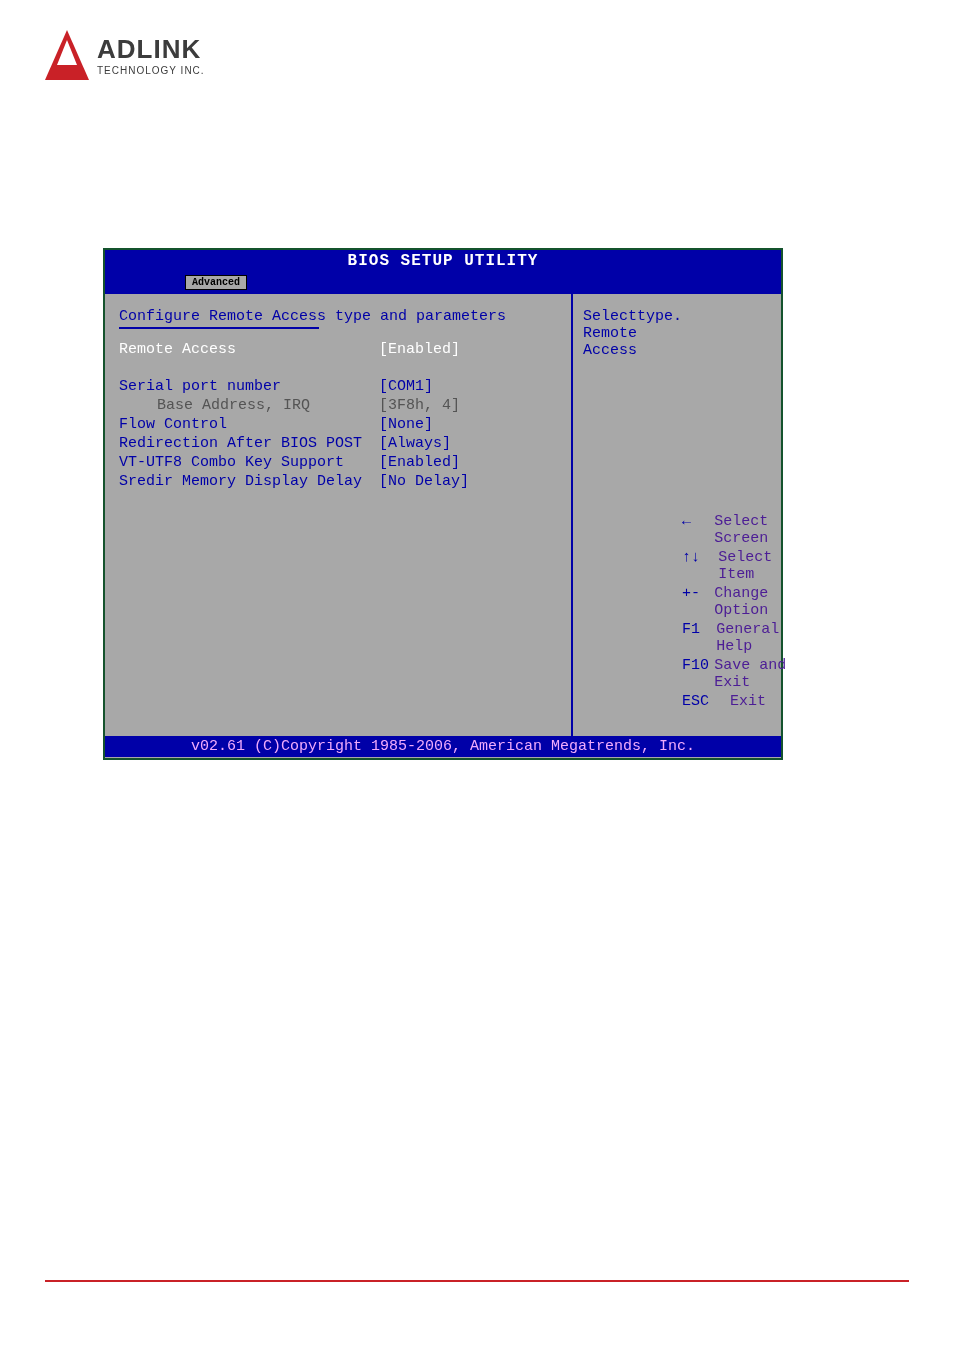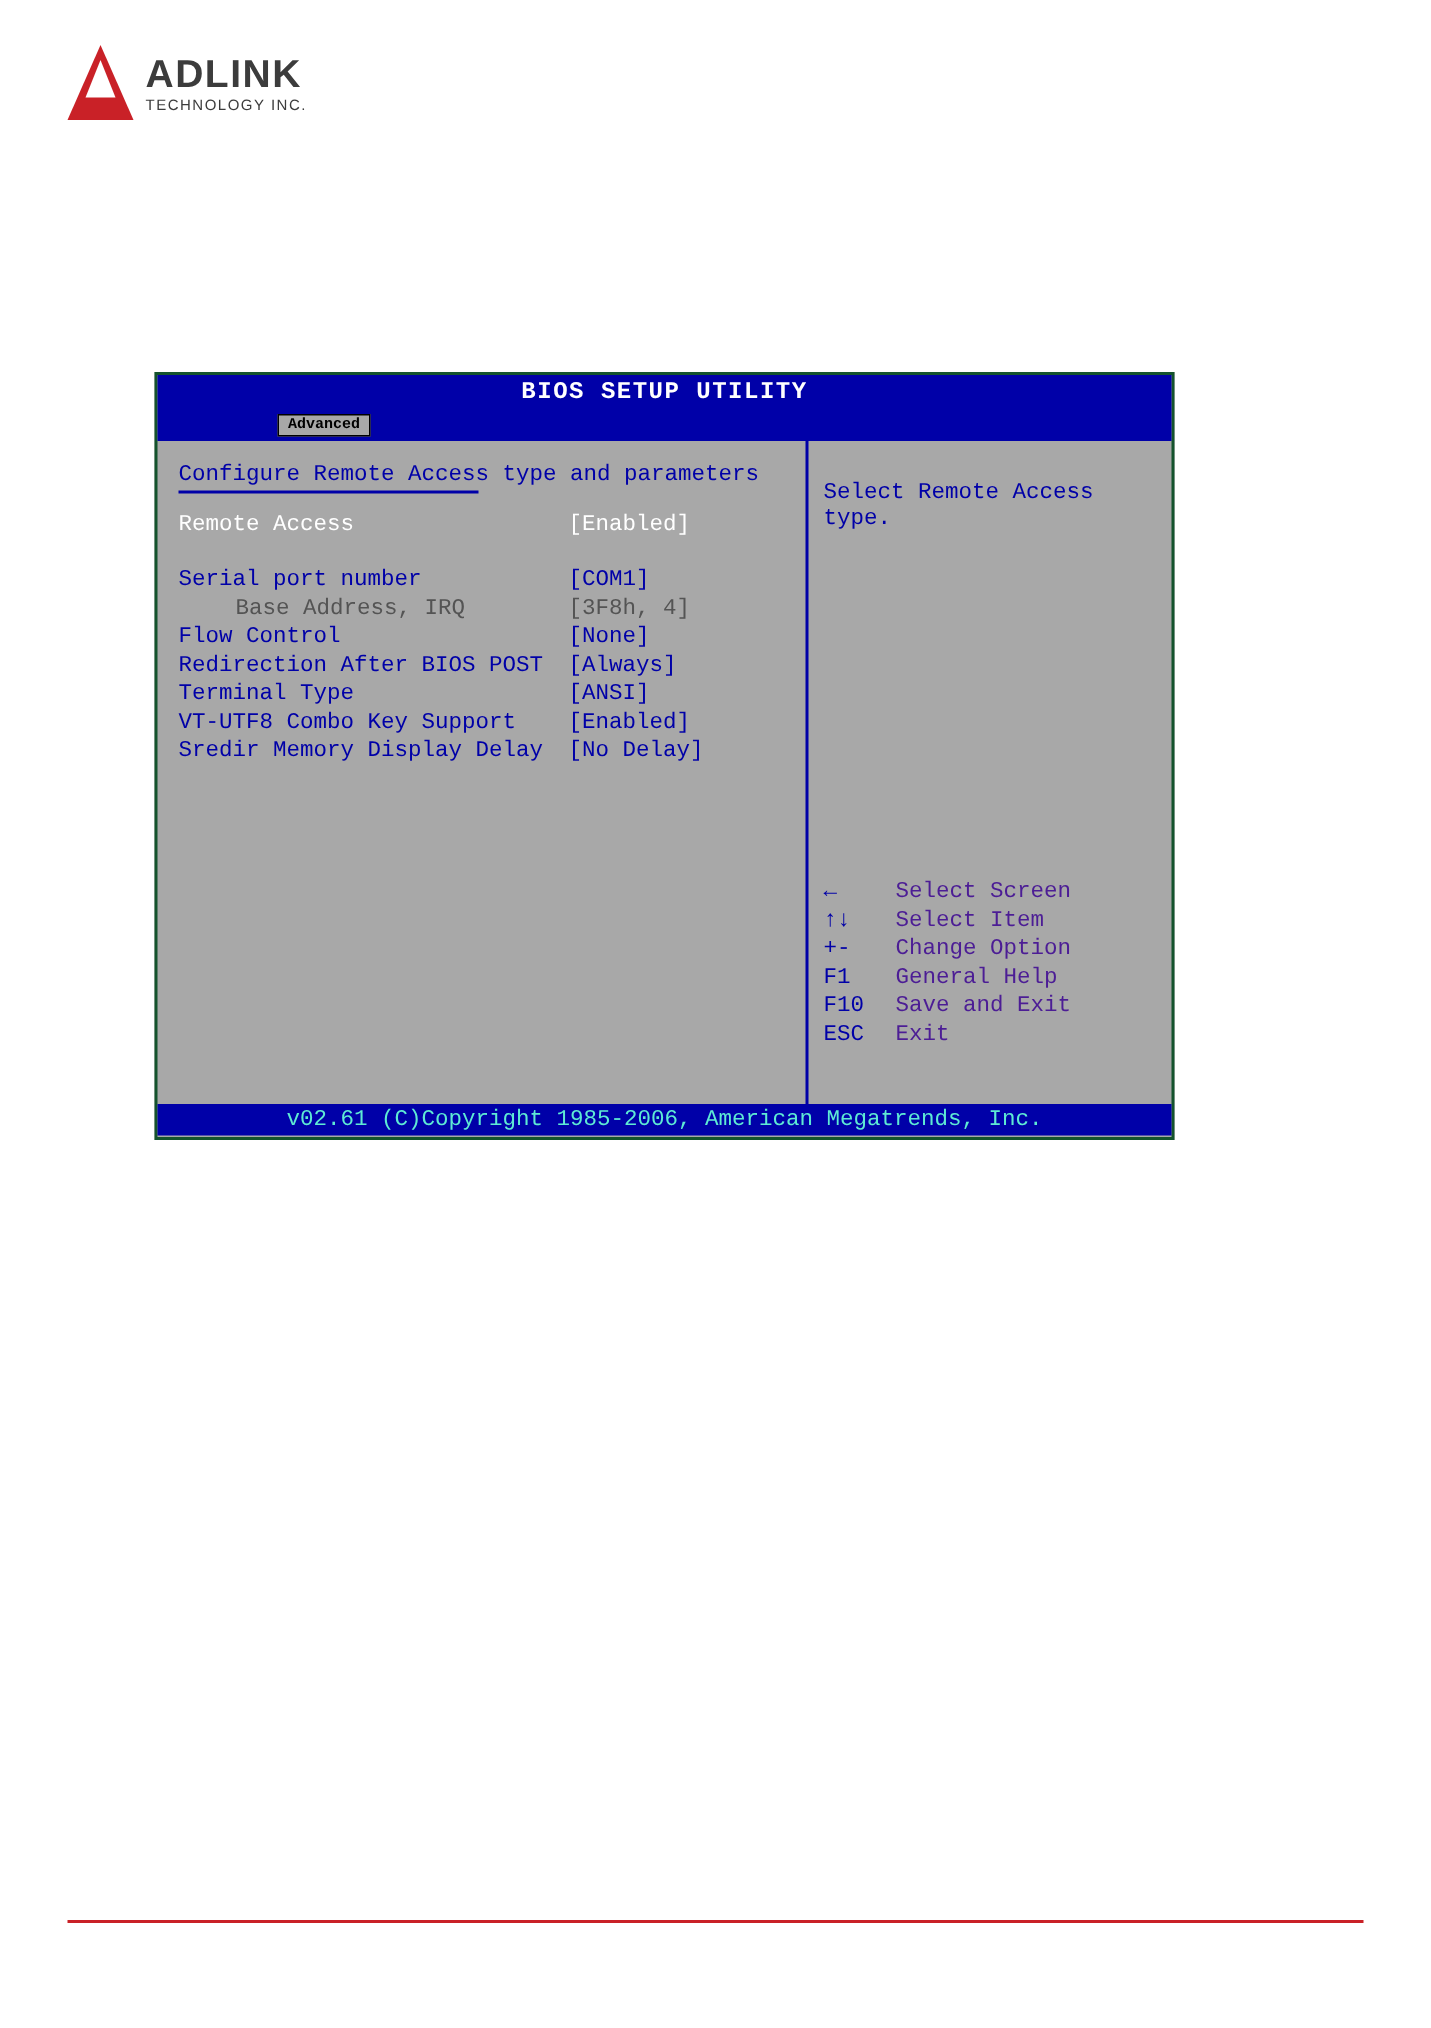--- a/index.html
+++ b/index.html
@@ -94,26 +94,26 @@
       height: calc(100% - 66px);
     }
     .bios-main-panel {
       flex: 1;
       padding: 14px 14px;
       border-right: 2px solid #0000a8;
       color: #0000a8;
       font-size: 15px;
     }
     .bios-side-panel {
-      width: 242px;
-      padding: 26px 10px;
-      color: #0000a8;
-      font-size: 15px;
-      display: flex;
-      flex-direction: column;
+      width: 208px;
+      padding: 14px 10px;
+      color: #0000a8;
+      font-size: 15px;
+      display: flex;
+      flex-direction: row;
     }
     .section-header {
       color: #0000a8;
       font-size: 15px;
       margin-bottom: 2px;
     }
     .divider {
       border-top: 2px solid #0000a8;
       width: 200px;
       margin-bottom: 12px;
@@ -154,21 +154,21 @@
     }
     .help-key {
       width: 48px;
       color: #0000a8;
     }
     .help-desc {
       color: #4c1d95;
     }
     .bios-footer {
       background: #0000a8;
-      color: #5eead4;
+      color: #f0abfc;
       text-align: center;
       padding: 2px 0;
       font-size: 15px;
     }
     .page-footer-line {
       position: absolute;
       bottom: 70px;
       left: 45px;
       right: 45px;
       height: 2px;
@@ -220,24 +220,20 @@
       <div class="setting-row">
         <span class="setting-label">Flow Control</span>
         <span class="setting-value">[None]</span>
       </div>
 
       <div class="setting-row">
         <span class="setting-label">Redirection After BIOS POST</span>
         <span class="setting-value">[Always]</span>
       </div>
 
-      <div class="setting-row">
-        <span class="setting-label">Terminal Type</span>
-        <span class="setting-value">[ANSI]</span>
-      </div>
 
       <div class="setting-row">
         <span class="setting-label">VT-UTF8 Combo Key Support</span>
         <span class="setting-value">[Enabled]</span>
       </div>
 
       <div class="setting-row">
         <span class="setting-label">Sredir Memory Display Delay</span>
         <span class="setting-value">[No Delay]</span>
       </div>

